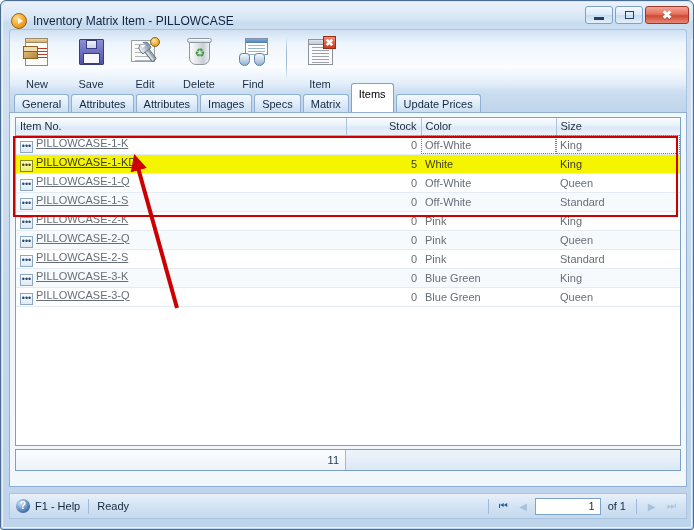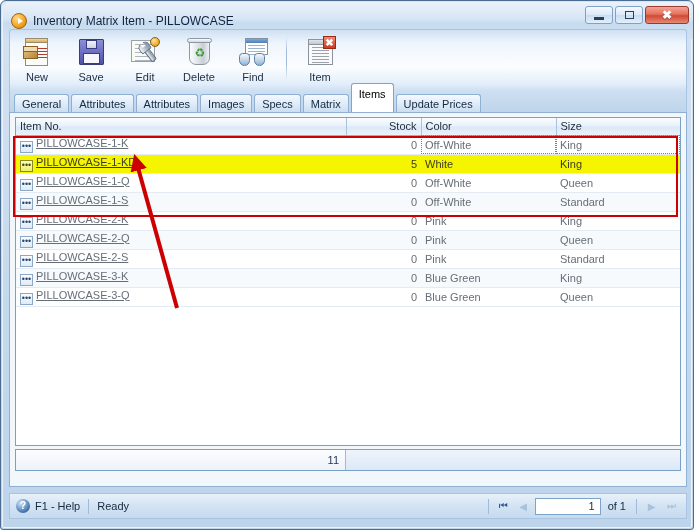--- a/index.html
+++ b/index.html
@@ -128,21 +128,21 @@
     flex-direction: column;
     align-items: center;
     justify-content: flex-start;
     padding-top: 2px;
   }
   .tb-icon {
     width: 32px; height: 32px;
     position: relative;
   }
   .tb-label {
-    margin-top: 3px;
+    margin-top: 10px;
     font-size: 11px;
     color: #1b2d42;
   }
   .tb-sep {
     width: 1px;
     height: 44px;
     margin: 2px 6px 0 6px;
     background: linear-gradient(180deg, rgba(140,170,200,0) 0%, #9fbada 35%, #9fbada 65%, rgba(140,170,200,0) 100%);
   }
 

